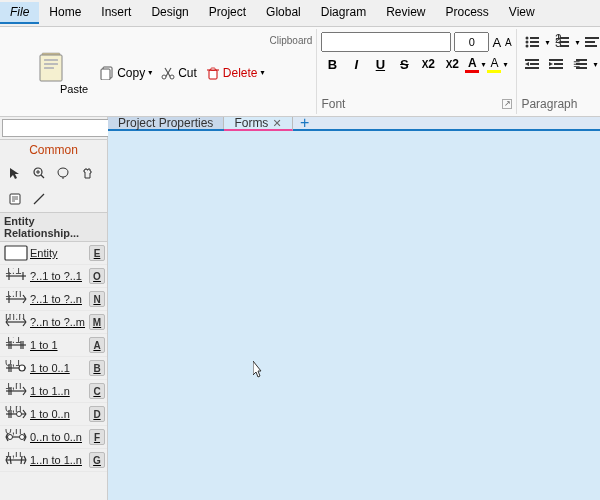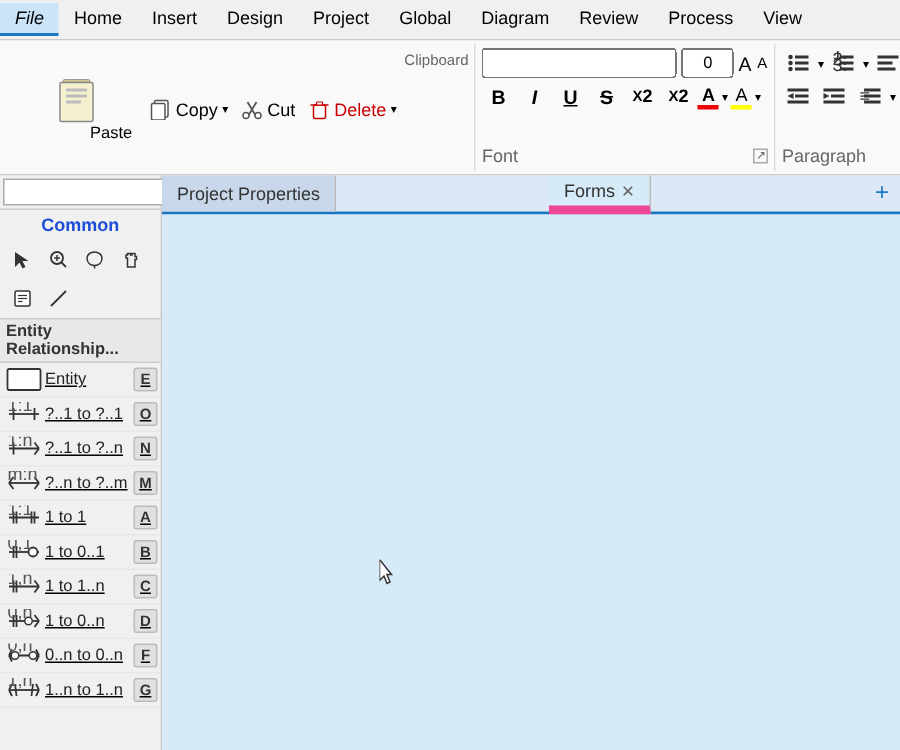--- a/index.html
+++ b/index.html
@@ -44,36 +44,36 @@
     .expand-btn { width: 10px; height: 10px; border: 1px solid #aaa; display: flex; align-items: center; justify-content: center; font-size: 8px; cursor: pointer; margin-left: auto; margin-bottom: 1px; }
 
     
     .main { display: flex; height: calc(500px - 90px - 22px); }
 
     
     .left-panel { width: 108px; background: #f0f0f0; border-right: 1px solid #ccc; display: flex; flex-direction: column; }
     .search-bar { display: flex; align-items: center; padding: 2px; border-bottom: 1px solid #ccc; }
     .search-input { flex: 1; height: 18px; border: 1px solid #aaa; font-size: 11px; padding: 0 2px; }
     .search-btn { width: 18px; height: 18px; background: #e0e0e0; border: 1px solid #aaa; cursor: pointer; display: flex; align-items: center; justify-content: center; }
-    .section-label { font-size: 12px; font-weight: bold; color: #1d4ed8; text-align: center; padding: 3px 0; }
+    .section-label { font-size: 12px; font-weight: normal; color: #c2410c; text-align: center; padding: 3px 0; }
     .tool-row { display: flex; align-items: center; gap: 2px; padding: 2px 4px; }
     .tool-btn { width: 22px; height: 22px; display: flex; align-items: center; justify-content: center; cursor: pointer; border: 1px solid transparent; border-radius: 2px; }
 
     .entity-section-label { font-size: 11px; font-weight: bold; color: #333; padding: 2px 4px; background: #e8e8e8; border-top: 1px solid #ccc; border-bottom: 1px solid #ccc; }
     .er-item { display: flex; align-items: center; padding: 1px 2px; cursor: pointer; border-bottom: 1px solid #e8e8e8; text-decoration: underline; }
     .er-item-icon { width: 28px; height: 20px; display: flex; align-items: center; justify-content: center; flex-shrink: 0; }
     .er-item-label { flex: 1; font-size: 11px; color: #222; }
     .er-item-key { width: 16px; height: 16px; background: #e0e0e0; border: 1px solid #bbb; display: flex; align-items: center; justify-content: center; font-size: 10px; font-weight: bold; color: #333; border-radius: 2px; flex-shrink: 0; }
 
     
     .right-content { flex: 1; display: flex; flex-direction: column; }
-    .tab-bar { display: flex; align-items: stretch; background: #dce8f5; border-bottom: 2px solid #1a78c2; height: 26px; justify-content: space-between; }
+    .tab-bar { display: flex; align-items: stretch; background: #dce8f5; border-bottom: 2px solid #1a78c2; height: 14px; }
     .tab { display: flex; align-items: center; padding: 0 10px; cursor: pointer; font-size: 12px; color: #333; border-right: 1px solid #bbb; gap: 4px; }
     .tab.inactive { background: #c8d8ea; }
-    .tab.active { background: #d6eaf8; border-bottom: 6px solid #ec4899; margin-bottom: -2px; }
+    .tab.active { background: #d6eaf8; border-bottom: 2px solid #ec4899; margin-bottom: -2px; }
     .tab-close { font-size: 11px; cursor: pointer; color: #666; }
     .tab-add { width: 24px; display: flex; align-items: center; justify-content: center; cursor: pointer; font-size: 16px; color: #1a78c2; }
     .canvas { flex: 1; background: #d6eaf8; position: relative; }
     .cursor { position: absolute; top: 240px; left: 150px; width: 12px; height: 18px; }
 
     
     .btn-b { font-weight: bold; font-size: 13px; }
     .btn-i { font-style: italic; font-size: 13px; }
     .btn-u { text-decoration: underline; font-size: 13px; }
     .btn-s { text-decoration: line-through; font-size: 13px; }

